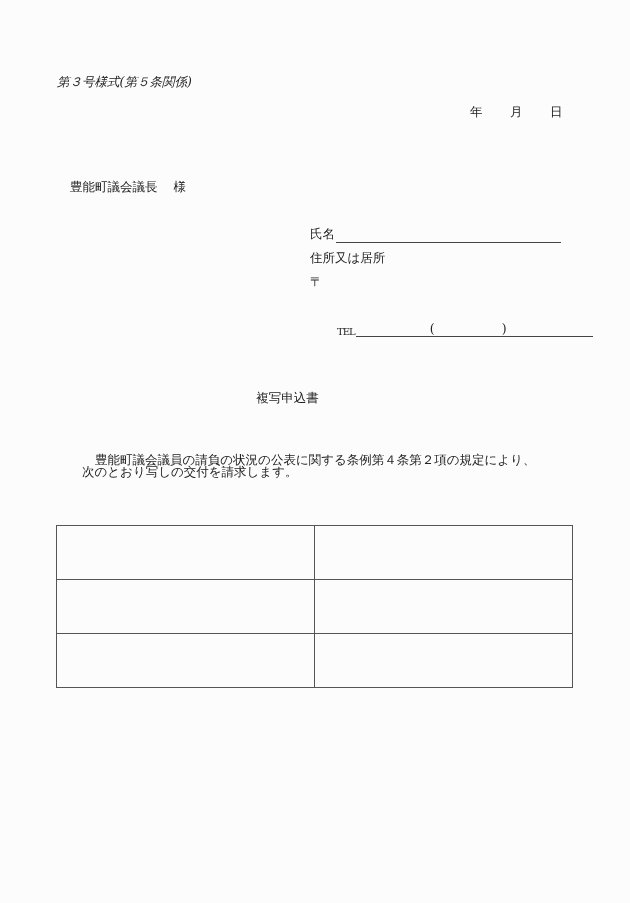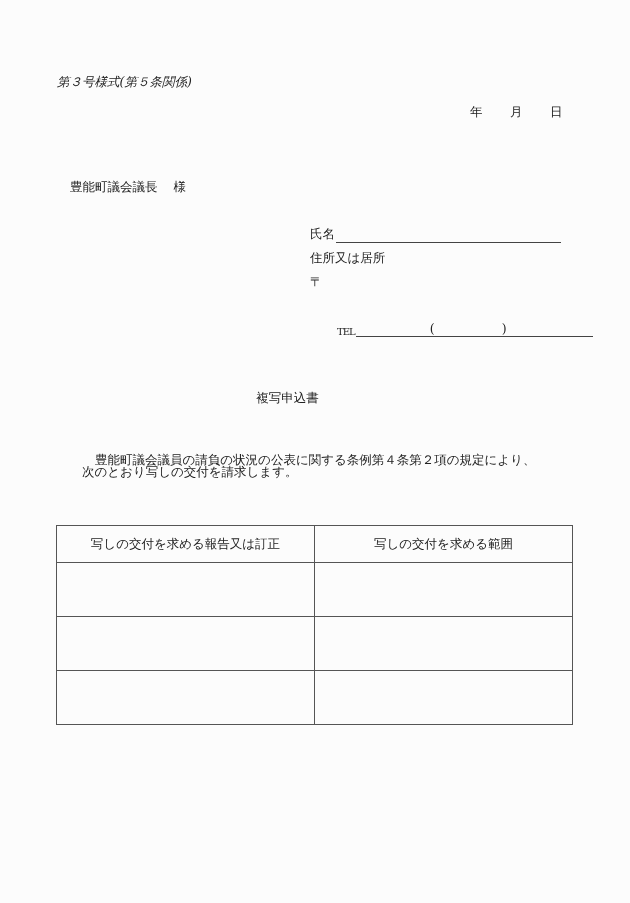--- a/index.html
+++ b/index.html
@@ -87,24 +87,20 @@
   </span>
 </div>
 
 <div class="abs doc-title">複写申込書</div>
 
 <div class="abs body-line1">豊能町議会議員の請負の状況の公表に関する条例第４条第２項の規定により、</div>
 <div class="abs body-line2">次のとおり写しの交付を請求します。</div>
 
 <table class="request-table">
   <tbody>
-      <tr>
-    <th class="col1">写しの交付を求める報告又は訂正</th>
-    <th>写しの交付を求める範囲</th>
-  </tr>
   <tr>
     <td></td>
     <td></td>
   </tr>
   <tr>
     <td></td>
     <td></td>
   </tr>
   <tr>
     <td></td>

